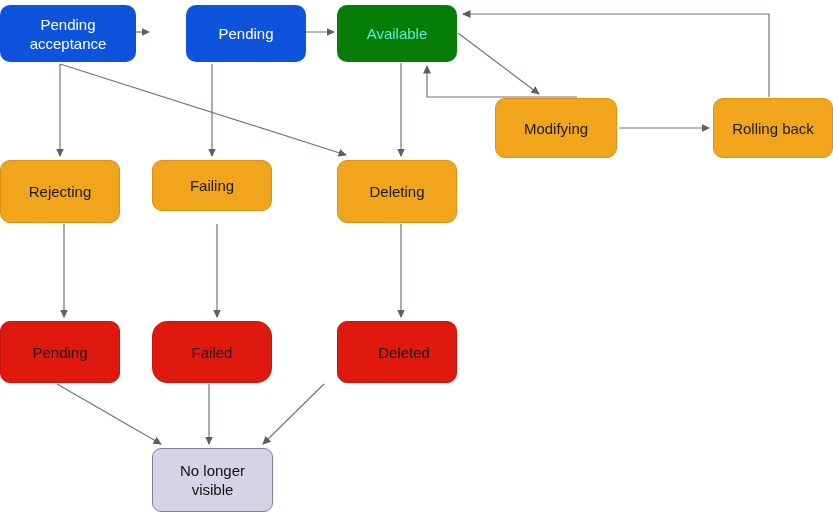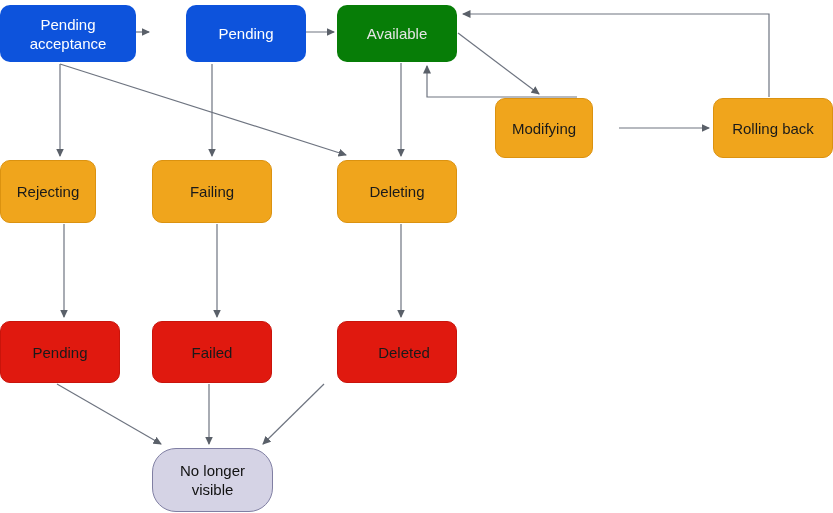--- a/index.html
+++ b/index.html
@@ -19,25 +19,25 @@
     position:absolute;
     display:flex; align-items:center; justify-content:center;
     text-align:center;
     border-radius:10px;
     font-size:15px;
     line-height:19px;
     box-sizing:border-box;
     padding:2px 6px;
   }
   .node.blue     { background:#0D53DC; color:#ffffff; }
-  .node.green    { background:#077D07; color:#e5e5e5; }
+  .node.green    { background:#077D07; color:#5eead4; }
   .node.orange   { background:#F0A51C; color:#1a1a1a; border:1px solid #DB9210; }
   .node.red      { background:#E0190F; color:#1a1a1a; border:1px solid #C9140B; }
   .node.lavender { background:#D5D3E5; color:#111111; border:1.5px solid #807FA3; border-radius:9px; }
-  .node.lavender { padding:10px 20px;border-radius:24px; }
+  .node.lavender { padding:10px 20px; }
 </style>
 </head>
 <body>
 
 <div id="canvas">
 
   <svg id="edges" xmlns="http://www.w3.org/2000/svg">
     <defs>
       <marker id="arrow" markerWidth="9" markerHeight="8" refX="7.5" refY="4" orient="auto" markerUnits="userSpaceOnUse">
         <path d="M0,0 L8.5,4 L0,8 Z" fill="#5A6069"></path>
@@ -60,31 +60,31 @@
       <polyline points="209,384 209,444" marker-end="url(#arrow)"></polyline>
       <polyline points="324,384 263,444" marker-end="url(#arrow)"></polyline>
     </svg>
 
   <div class="node blue" style="left:0px; top:5px; width:136px; height:57px;">Pending acceptance</div>
 
   <div class="node blue" style="left:152px; top:5px; width:120px; height:57px;margin-left:34px;">Pending</div>
 
   <div class="node green" style="left:337px; top:5px; width:120px; height:57px;">Available</div>
 
-  <div class="node orange" style="left:495px; top:98px; width:98px; height:60px;">Modifying</div>
+  <div class="node orange" style="left:495px; top:98px; width:122px; height:60px;">Modifying</div>
 
   <div class="node orange" style="left:713px; top:98px; width:120px; height:60px;text-align:right;">Rolling back</div>
 
-  <div class="node orange" style="left:0px; top:160px; width:96px; height:63px;">Rejecting</div>
+  <div class="node orange" style="left:0px; top:160px; width:120px; height:63px;">Rejecting</div>
 
-  <div class="node orange" style="left:152px; top:160px; width:120px; height:63px;">Failing</div>
+  <div class="node orange" style="left:152px; top:160px; width:120px; height:51px;">Failing</div>
 
   <div class="node orange" style="left:337px; top:160px; width:120px; height:63px;">Deleting</div>
 
   <div class="node red" style="left:0px; top:321px; width:120px; height:62px;">Pending</div>
 
-  <div class="node red" style="left:152px; top:321px; width:120px; height:62px;">Failed</div>
+  <div class="node red" style="left:152px; top:321px; width:120px; height:62px;border-radius:15px;">Failed</div>
 
   <div class="node red" style="left:337px; top:321px; width:120px; height:62px;padding-left:20px;">Deleted</div>
 
   <div class="node lavender" style="left:152px; top:448px; width:121px; height:64px;">No longer visible</div>
 
 </div>
 
 </body></html>

